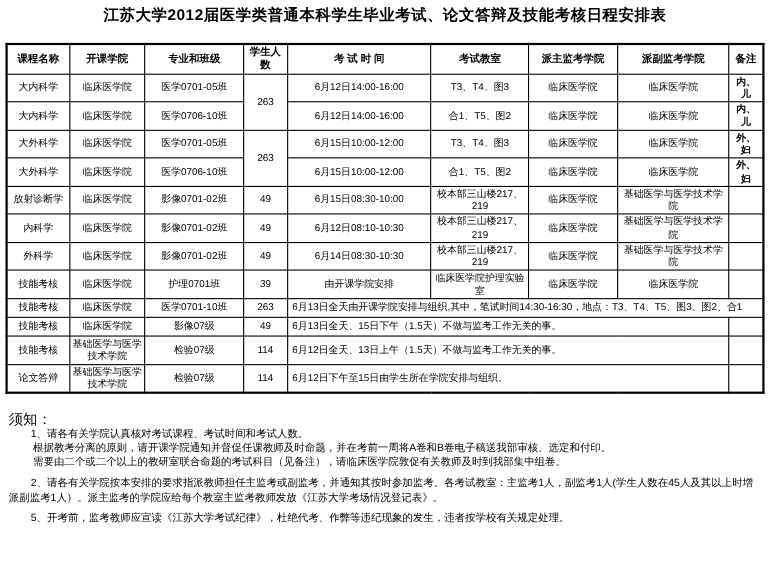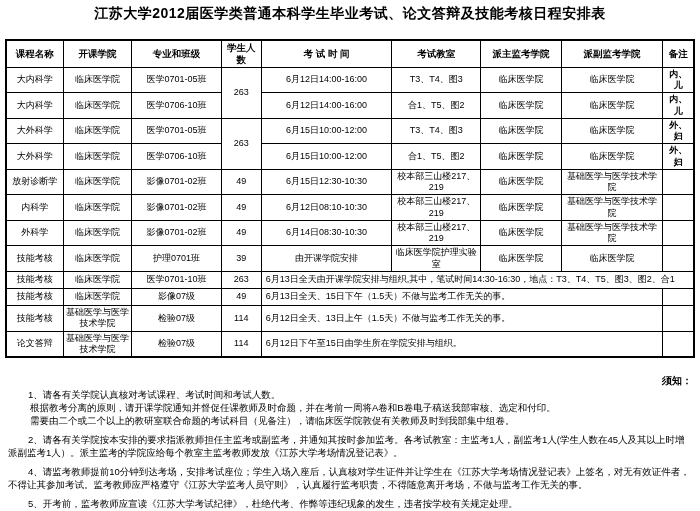--- a/index.html
+++ b/index.html
@@ -45,24 +45,23 @@
     padding-left:4px;
     white-space:nowrap;
   }
   table.sched td.b{font-weight:bold;}
   .notes{
     margin:7px 8px 0 8px;
     font-size:9.5px;
     line-height:13px;
   }
   .notes-heading{
-    font-weight:bold;
-    font-size:10px;
+    font-weight:normal;
+    font-size:13px;
     margin:0 0 1px 0;
-    text-align:right;
   }
   .note-p{margin:0;}
   .note-p.first{text-indent:20px;}
   .note-p.cont{padding-left:22px;}
   .note-p.item{text-indent:20px;margin-top:6px;}
 </style>
 </head>
 <body>
 
 <div class="page">
@@ -135,21 +134,21 @@
           <td>合1、T5、图2</td>
           <td>临床医学院</td>
           <td>临床医学院</td>
           <td class="b">外、妇</td>
         </tr>
         <tr style="height: 17px;">
           <td>放射诊断学</td>
           <td>临床医学院</td>
           <td>影像0701-02班</td>
           <td>49</td>
-          <td>6月15日12:30-10:30</td>
+          <td>6月15日08:30-10:00</td>
           <td>校本部三山楼217、219</td>
           <td>临床医学院</td>
           <td>基础医学与医学技术学院</td>
           <td></td>
         </tr>
         <tr style="height: 17px;">
           <td>内科学</td>
           <td>临床医学院</td>
           <td>影像0701-02班</td>
           <td>49</td>
@@ -215,19 +214,18 @@
       </tbody>
   </table>
 
   <div class="notes">
     <p class="notes-heading">须知：</p>
     <div>
         <p class="note-p first">1、请各有关学院认真核对考试课程、考试时间和考试人数。</p>
         <p class="note-p cont">根据教考分离的原则，请开课学院通知并督促任课教师及时命题，并在考前一周将A卷和B卷电子稿送我部审核、选定和付印。</p>
         <p class="note-p cont">需要由二个或二个以上的教研室联合命题的考试科目（见备注），请临床医学院敦促有关教师及时到我部集中组卷。</p>
         <p class="note-p item">2、请各有关学院按本安排的要求指派教师担任主监考或副监考，并通知其按时参加监考。各考试教室：主监考1人，副监考1人(学生人数在45人及其以上时增派副监考1人）。派主监考的学院应给每个教室主监考教师发放《江苏大学考场情况登记表》。</p>
-        <p class="note-p item">4、请监考教师提前10分钟到达考场，安排考试座位；学生入场入座后，认真核对学生证件并让学生在《江苏大学考场情况登记表》上签名，对无有效证件者，不得让其参加考试。监考教师应严格遵守《江苏大学监考人员守则》，认真履行监考职责，不得随意离开考场，不做与监考工作无关的事。</p>
         <p class="note-p item">5、开考前，监考教师应宣读《江苏大学考试纪律》，杜绝代考、作弊等违纪现象的发生，违者按学校有关规定处理。</p>
       </div>
 
   </div>
 
 </div>
 
 </body></html>

